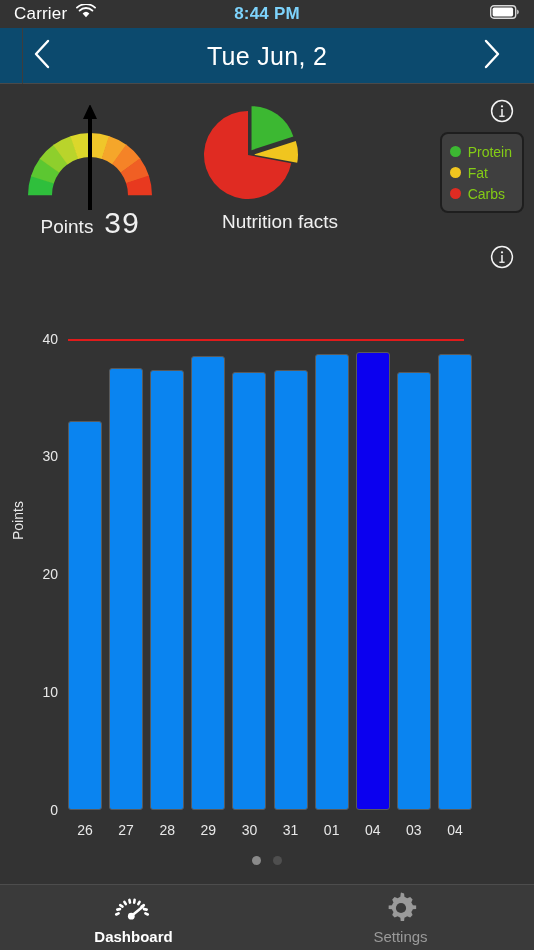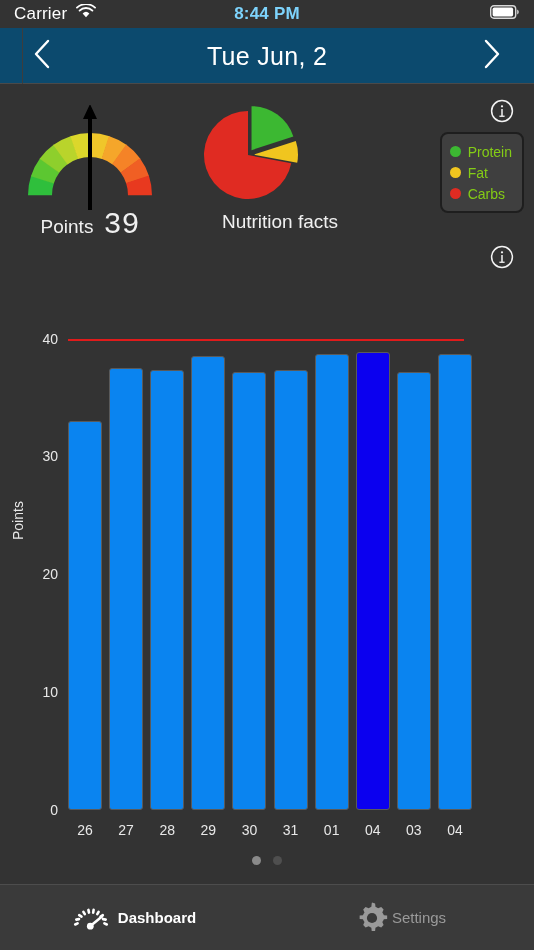--- a/index.html
+++ b/index.html
@@ -133,21 +133,21 @@
   .pdot{ width:9px; height:9px; border-radius:50%; }
 
   
   .tabbar{
     position:absolute; left:0; bottom:0; width:534px; height:66px;
     background:#3a3a3a;
     border-top:1px solid #4d4d4d;
     display:flex;
   }
   .tab{
-    flex:1; display:flex; 
+    flex:1; display:flex; flex-direction:column;
     align-items:center; justify-content:center; gap:3px;
     cursor:pointer;
   }
   .tab-icon{ height:34px; display:flex; align-items:center; justify-content:center; }
   .tab-label{ font-size:15px; }
   .tab.active .tab-label{ color:#ffffff; font-weight:bold; }
   .tab:not(.active) .tab-label{ color:#9a9a9a; }
 </style>
 </head>
 <body>

